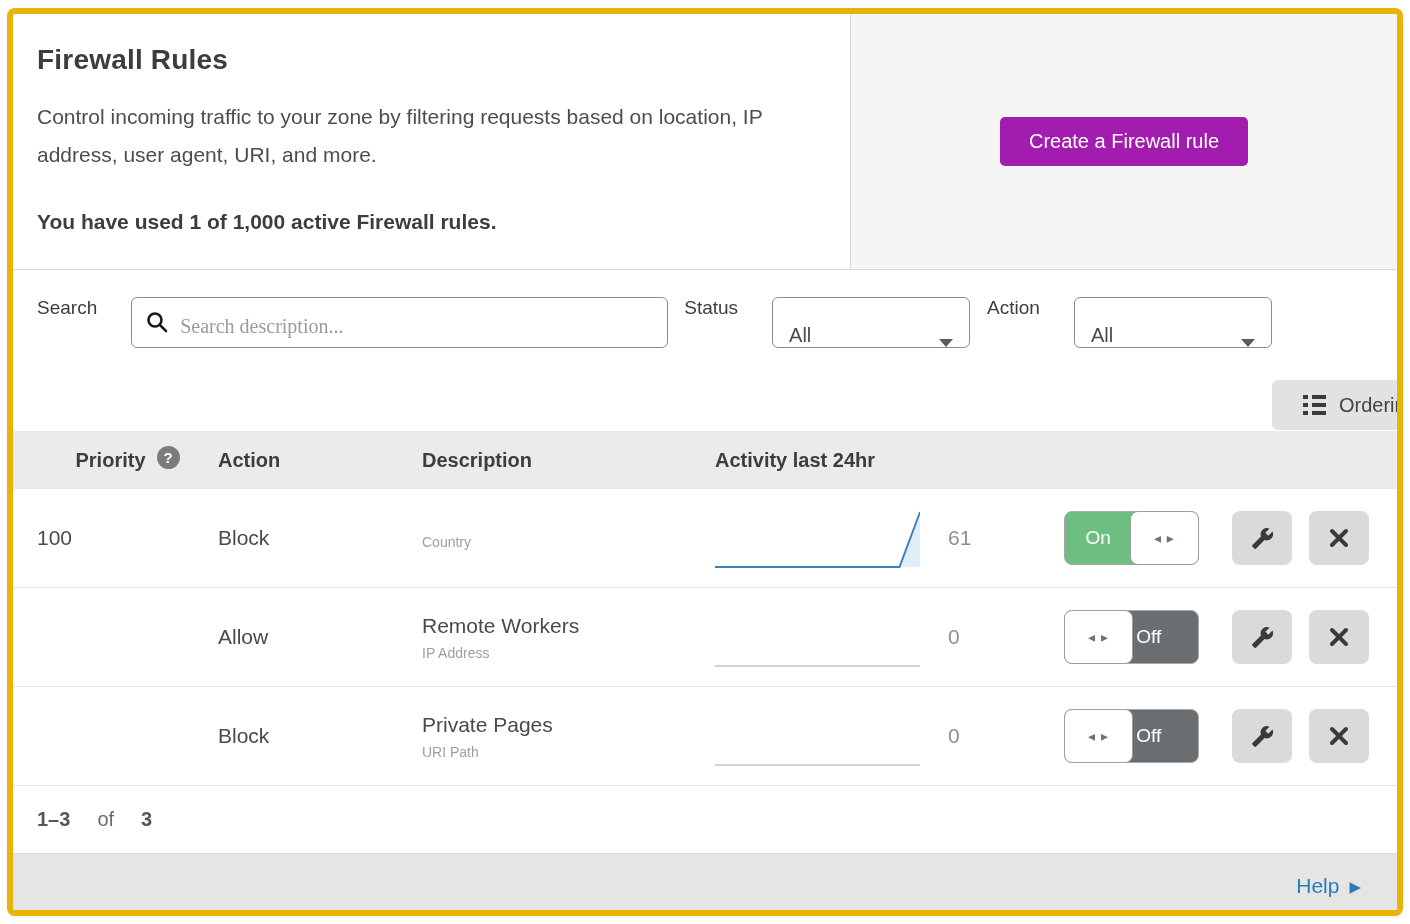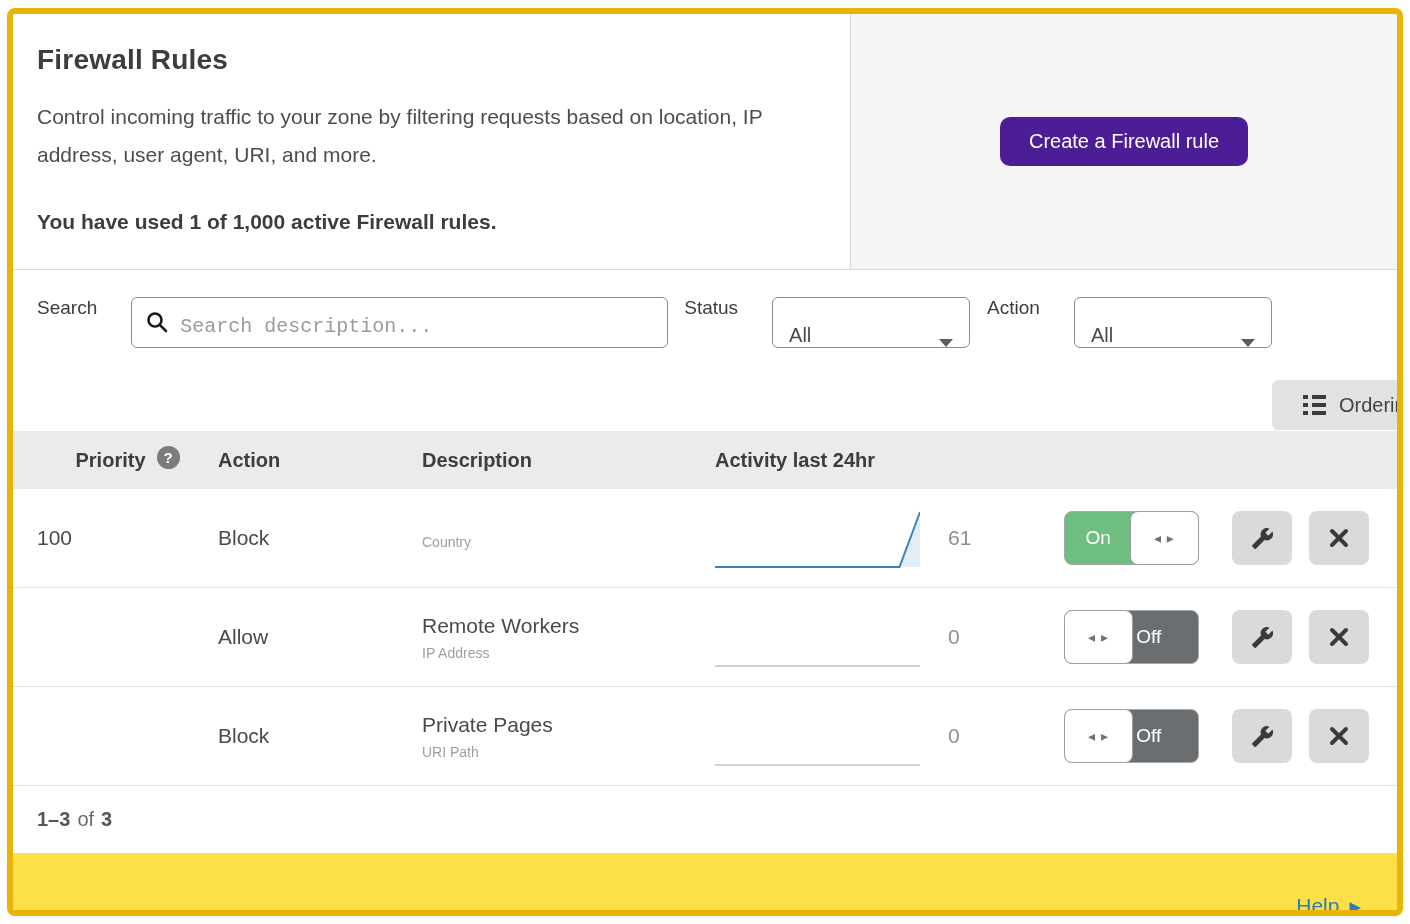--- a/index.html
+++ b/index.html
@@ -14,34 +14,34 @@
   .header { display: flex; height: 256px; border-bottom: 1px solid #d9d9d9; }
   .header-left { flex: 0 0 837px; padding: 30px 40px 0 24px; background: #fff; }
   .header-right {
     flex: 1; background: #f5f5f5; border-left: 1px solid #d9d9d9;
     display: flex; align-items: center; justify-content: center;
   }
   .page-title { font-size: 28px; font-weight: 700; color: #3d3d3d; letter-spacing: 0.2px; }
   .page-desc { margin-top: 22px; font-size: 21px; color: #4d4d4d; line-height: 38px; max-width: 775px; }
   .usage-note { margin-top: 36px; font-size: 21px; font-weight: 700; color: #3d3d3d; }
   .create-btn {
-    background: #4c1d95; color: #fff; font-size: 20px; border: none; cursor: pointer;
-    border-radius: 10px; padding: 13px 29px; font-family: inherit;
+    background: #a21caf; color: #fff; font-size: 20px; border: none; cursor: pointer;
+    border-radius: 5px; padding: 13px 29px; font-family: inherit;
   }
 
   
   .filters { display: flex; height: 161px; padding: 27px 28px 0 24px; background: #fff; }
   .filter-group { display: flex; flex-direction: row; gap: 34px; }
   .filter-label { font-size: 19px; color: #3d3d3d; margin-bottom: 14px; }
   .search-box {
     position: relative; width: 537px; height: 51px;
   }
   .search-box input {
     width: 100%; height: 100%; border: 1px solid #8d8d8d; border-radius: 6px;
-    font-size: 20px; color: #4a4a4a; padding: 8px 14px 0 48px; font-family: Liberation Mono, monospace; outline: none;
+    font-size: 20px; color: #4a4a4a; padding: 8px 14px 0 48px; font-family: Liberation Serif, serif; outline: none;
   }
   .search-box input::placeholder { color: #9b9b9b; }
   .search-icon { position: absolute; left: 15px; top: 14px; width: 22px; height: 22px; }
   .select-box {
     width: 198px; height: 51px; border: 1px solid #8d8d8d; border-radius: 6px;
     display: flex; align-items: flex-end; justify-content: space-between;
     padding: 0 16px; cursor: pointer; background: #fff;
   }
   .select-value { font-size: 20px; color: #4a4a4a; }
   .caret-down {
@@ -102,24 +102,24 @@
   .toggle.on  .toggle-handle { right: -1px; }
   .toggle.off .toggle-handle { left: -1px; }
 
   .icon-btn {
     width: 60px; height: 54px; border-radius: 8px; background: #d9dadb; border: none;
     display: flex; align-items: center; justify-content: center; cursor: pointer;
   }
   .icon-btn svg { display: block; }
 
   
-  .pagination { height: 68px; display: flex; align-items: center; padding-left: 24px; font-size: 20px; color: #6a6a6a; border-bottom: 1px solid #d9d9d9; background: #fff; }
+  .pagination { height: 68px; display: flex; align-items: center; padding-left: 24px; font-size: 20px; color: #6a6a6a; border-bottom: 1px solid #d9d9d9; background: #fff; gap: 20px; }
   .pagination .strong { font-weight: 700; color: #565656; }
   .pagination .sep { margin: 0 7px; }
-  .help-bar { height: 64px; display: flex; align-items: flex-end; justify-content: flex-end; padding-right: 36px; background: #fde047; }
+  .help-bar { height: 64px; display: flex; align-items: center; justify-content: flex-end; padding-right: 36px; background: #e5e5e5; }
   .help-link { display: flex; align-items: center; gap: 10px; color: #2c7cb5; font-size: 21px; text-decoration: none; cursor: pointer; }
   .help-arrow { font-size: 15px; transform: translateY(1px); }
 </style>
 </head>
 <body>
 
 <div class="card">
 
   <div class="header">
     <div class="header-left">

